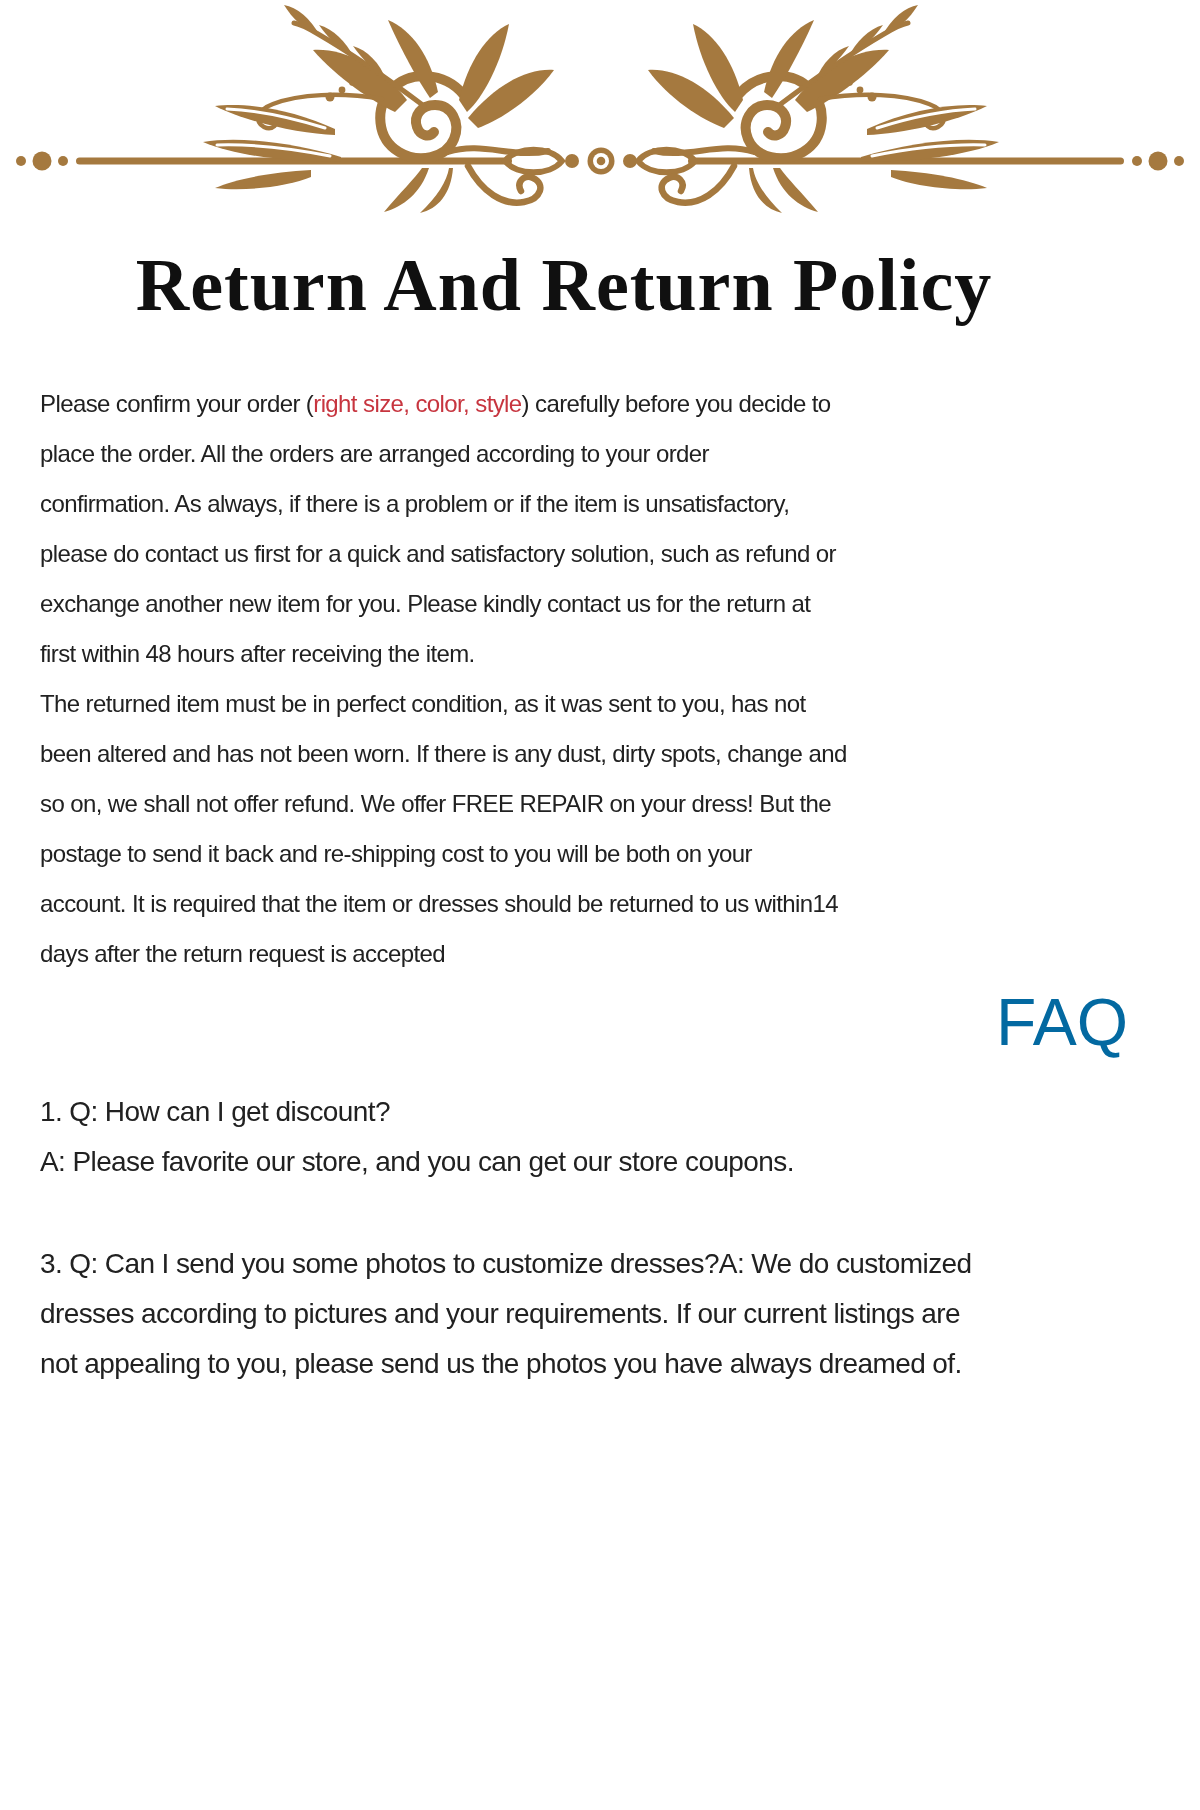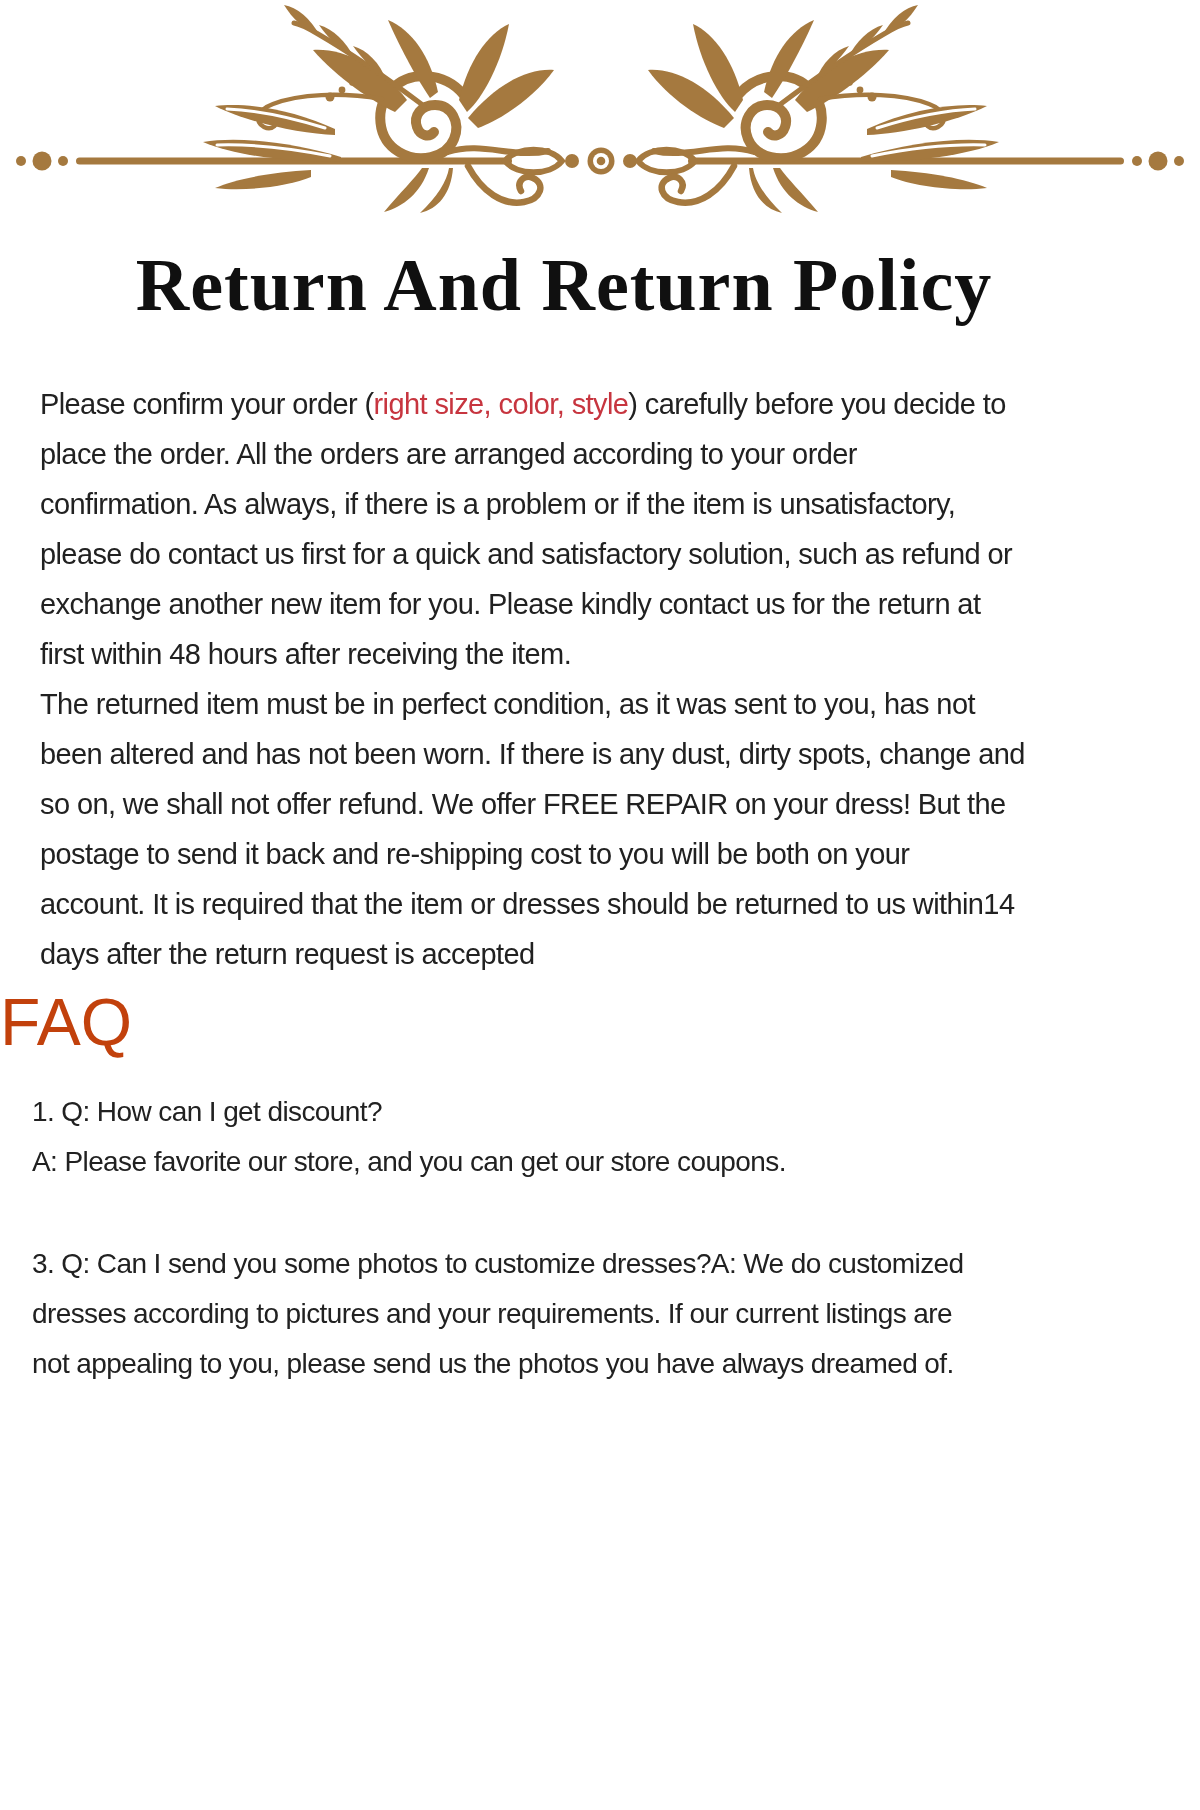--- a/index.html
+++ b/index.html
@@ -27,37 +27,37 @@
     text-align:center;
     font-family:"Liberation Serif","DejaVu Serif",serif;
     font-weight:700;
     font-size:74px;
     line-height:80px;
     letter-spacing:1px;
     color:var(--color-title,#101010);
   }
   .policy{
     margin:54px 40px 0;
-    font-size:29px;
+    font-size:24px;
     line-height:50px;
     letter-spacing:-0.6px;
     white-space:pre-line;
     color:var(--color-text,#212121);
   }
   .hl{color:var(--color-highlight,#c7353f);}
   .faq-heading{
     margin:6px 0 9px;
-    text-align:left;
+    text-align:right;
     font-size:66px;
     line-height:74px;
     font-weight:400;
     letter-spacing:0;
-    color:#c2410c;
+    color:#0369a1;
   }
-  .faq-list{margin:28px 32px 0;}
+  .faq-list{margin:28px 40px 0;}
   .faq-item{
     margin:0 0 52px;
     font-size:28px;
     line-height:50px;
     letter-spacing:-0.6px;
     white-space:pre-line;
     color:var(--color-text,#212121);
   }
 </style>
 </head>

